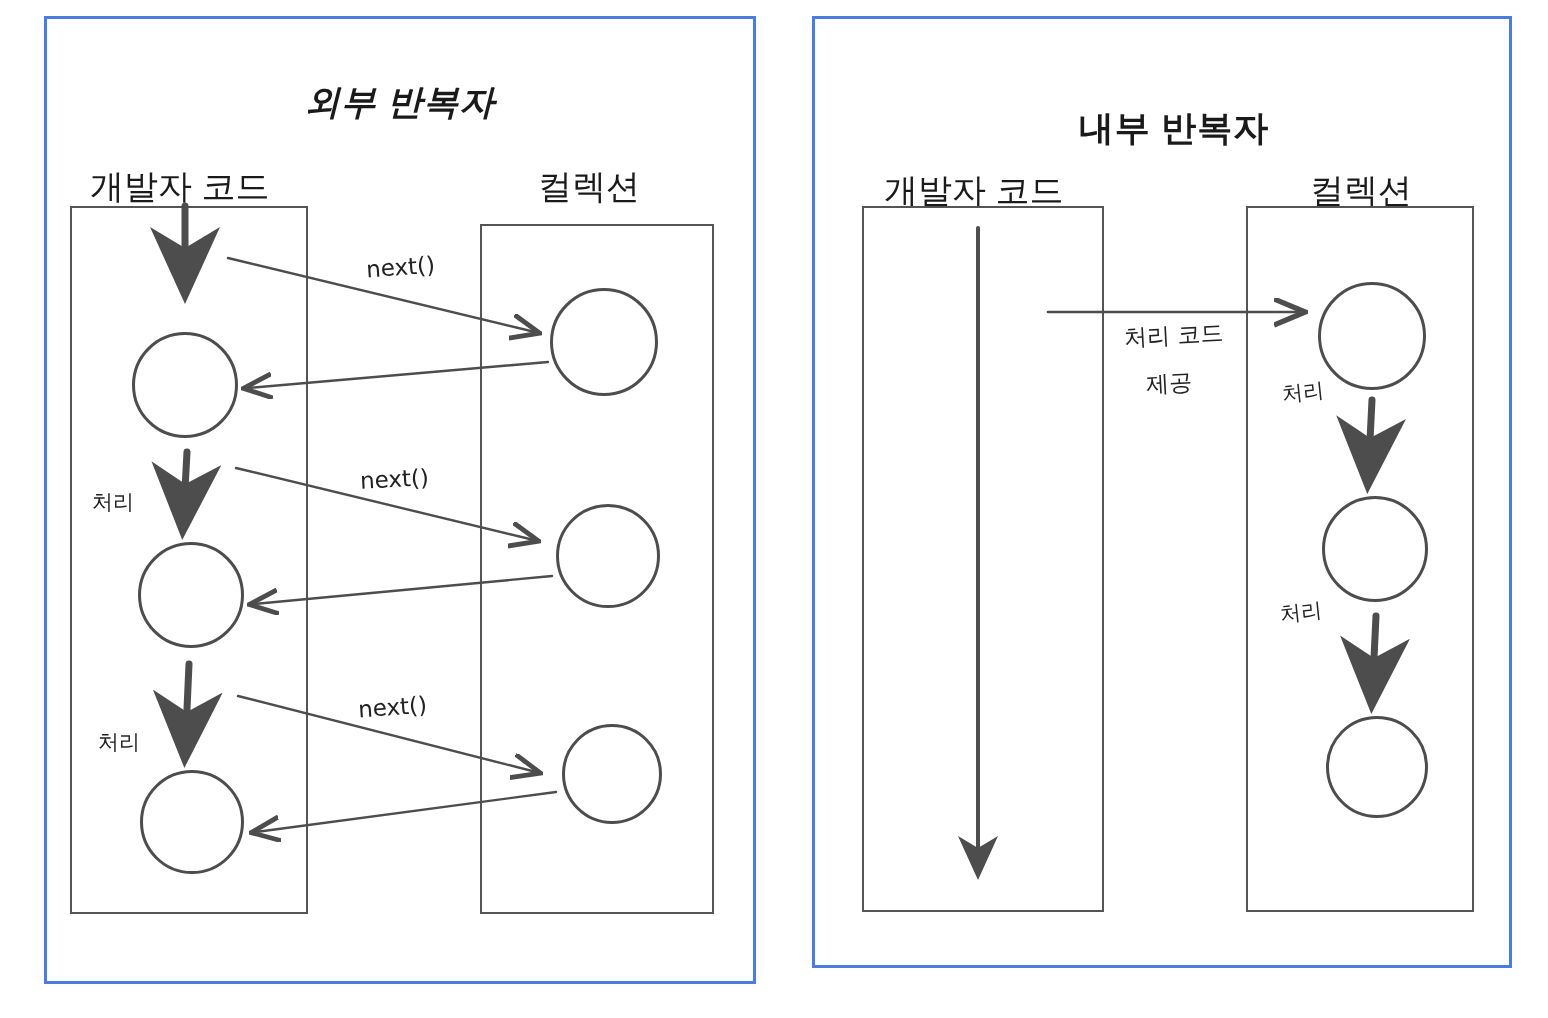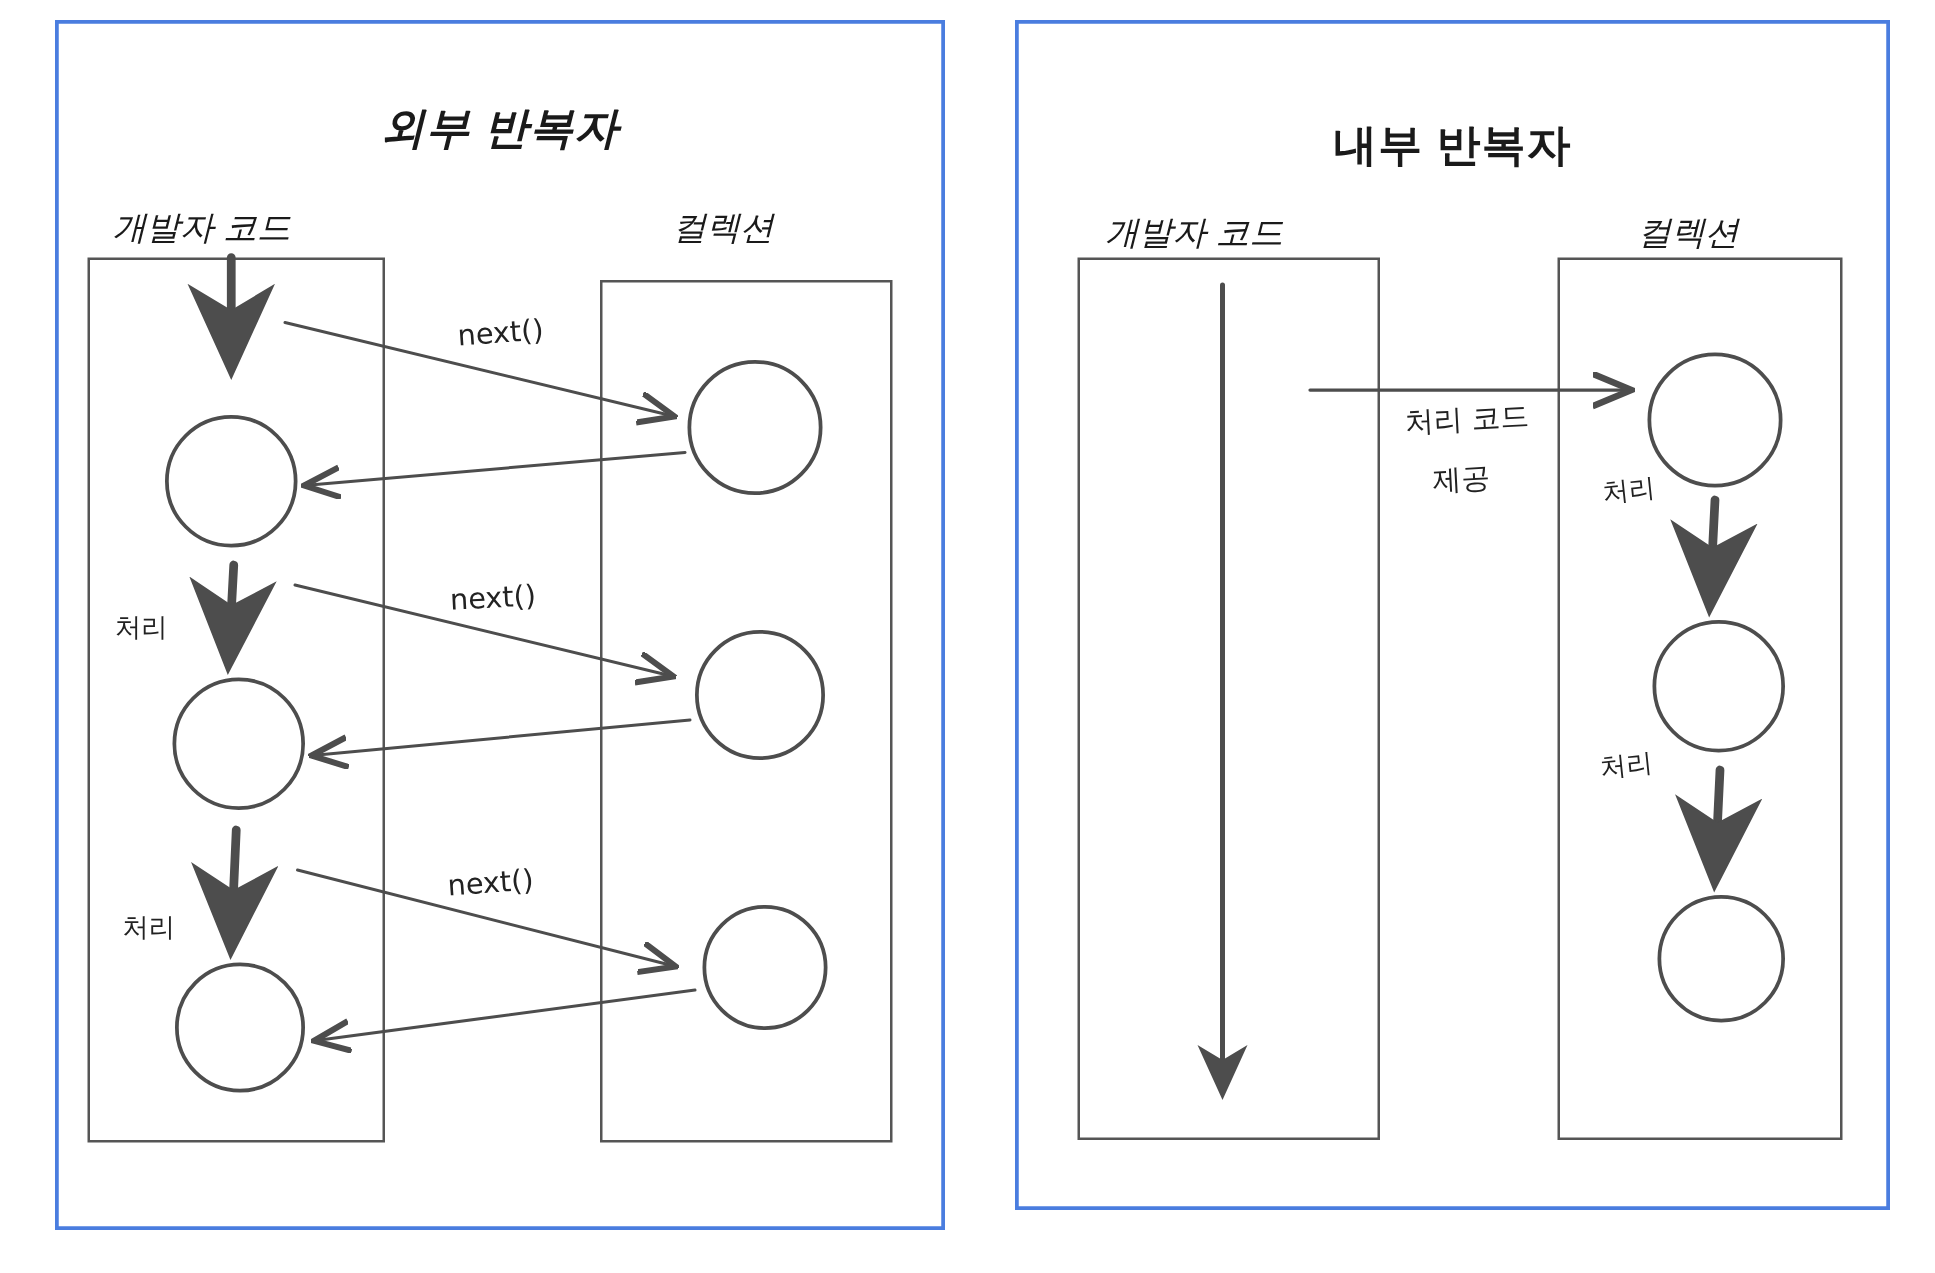--- a/index.html
+++ b/index.html
@@ -41,28 +41,27 @@
   .panel-title {
     position: absolute;
     width: 100%;
     text-align: center;
     font-size: 35px;
     font-weight: bold;
     color: #1a1a1a;
     letter-spacing: 1px;
   }
   #panel-external .panel-title { top: 60px; font-style: italic; }
-  #panel-internal .panel-title { top: 74px; }
+  #panel-internal .panel-title { top: 86px; margin-left: 12px; }
 
   .col-label {
     position: absolute;
-    font-size: 27px;
+    font-size: 34px;
     color: #1a1a1a;
     white-space: nowrap;
-    font-style: italic;
   }
   .col-box {
     position: absolute;
     box-sizing: border-box;
     border: 2px solid #555;
     background: transparent;
   }
   .note {
     position: absolute;
     font-size: 23px;

